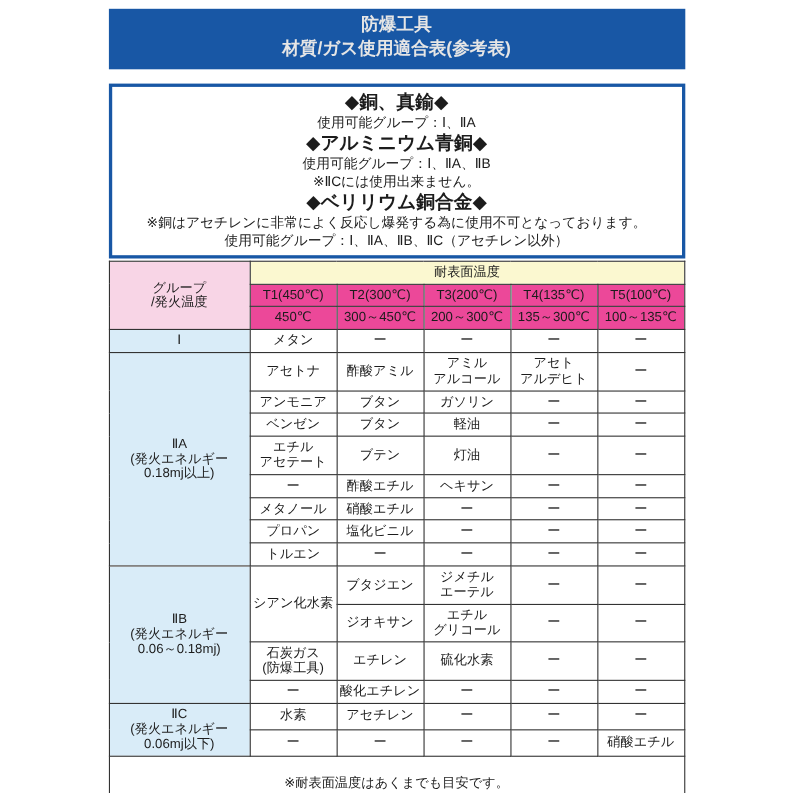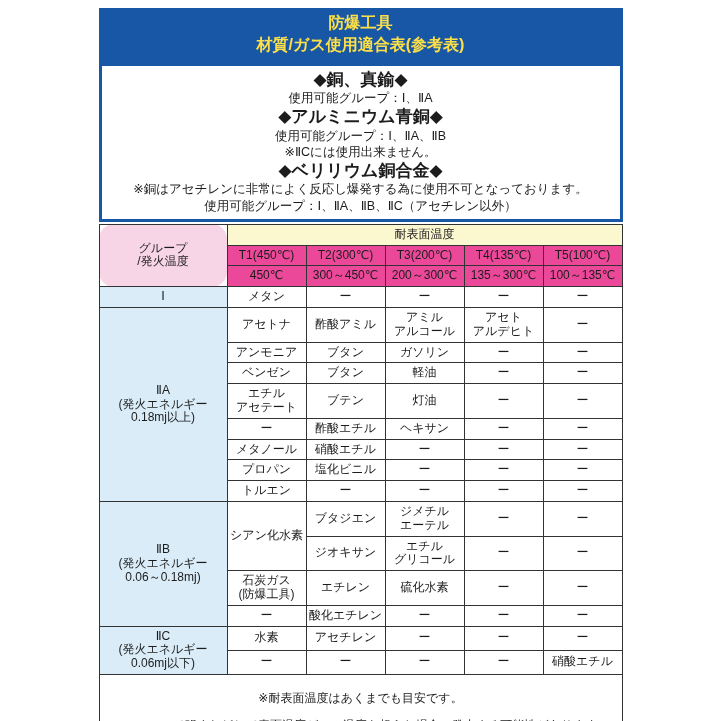--- a/index.html
+++ b/index.html
@@ -10,33 +10,34 @@
     font-family: "Liberation Sans", "DejaVu Sans", sans-serif;
     color: #1c1c1c;
   }
   .page {
     width: 524px;
     margin: 8px auto 0 auto;
   }
   
   .title-band {
     background: var(--blue, #1857a5);
-    color: #fde047;
+    color: #e5e5e5;
     text-align: center;
     font-weight: bold;
     font-size: 16px;
     line-height: 1.4;
     padding: 4px 0 6px 0;
   }
   
   .info-box {
     border: 3px solid var(--blue, #1857a5);
     background: #ffffff;
     text-align: center;
     padding: 3px 2px 5px 2px;
+    margin-top: 13px;
   }
   .info-heading {
     font-size: 17px;
     font-weight: bold;
     line-height: 1.25;
   }
   .info-line {
     font-size: 12.5px;
     line-height: 1.3;
   }
@@ -55,21 +56,20 @@
     text-align: center;
     vertical-align: middle;
     padding: 3px 1px;
     line-height: 1.15;
     white-space: pre-line;
     overflow: hidden;
   }
   th.corner {
     background: var(--pink, #f8d5e6);
     font-size: 12.5px;
-    border-radius: 15px;
   }
   th.surface {
     background: var(--yellow, #fbf8d0);
     padding: 6px 0;
   }
   th.tclass, th.trange {
     background: #ec4899;
     padding: 9px 0;
   }
   th.group-label {

